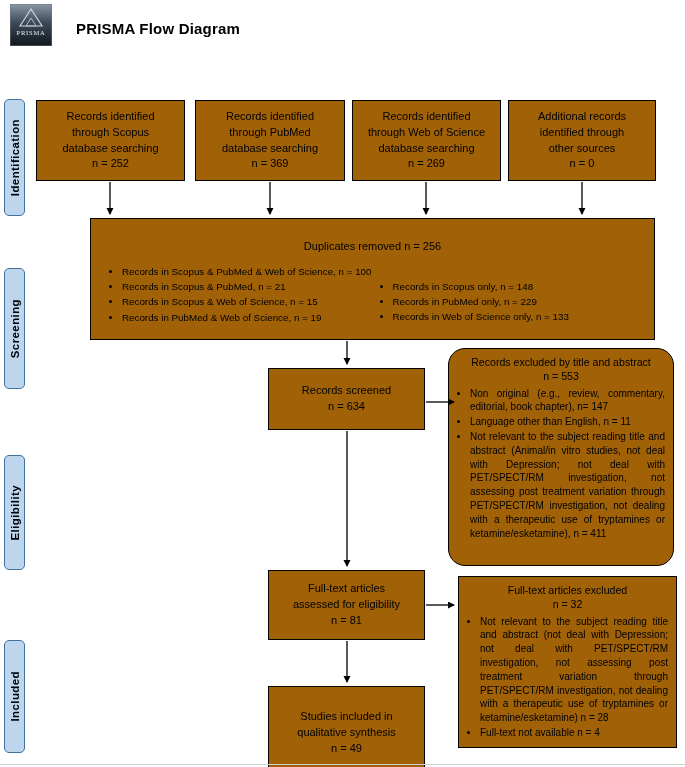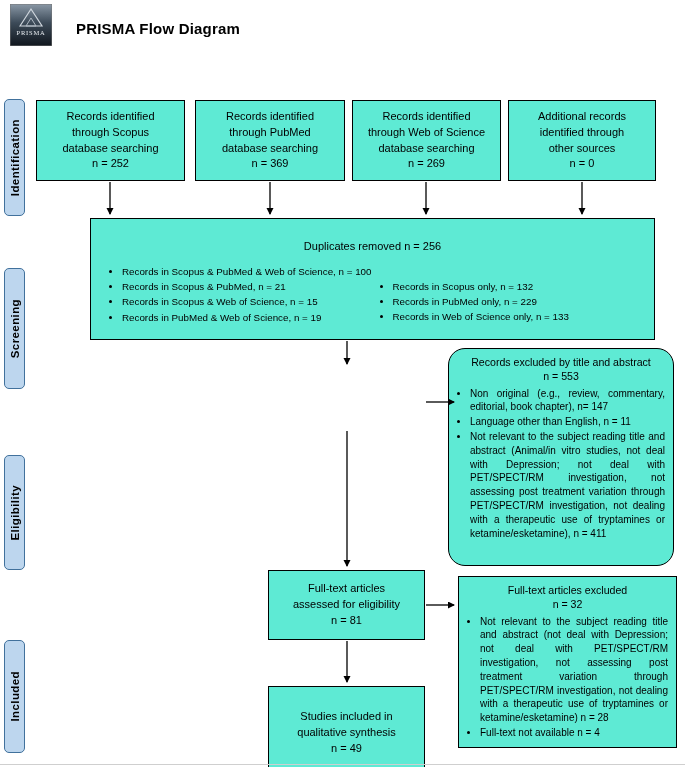--- a/index.html
+++ b/index.html
@@ -15,21 +15,21 @@
   .stage { position:absolute; left:4px; width:21px; background:#bdd6ee; border:1px solid #41719c;
            border-radius:5px; display:flex; align-items:center; justify-content:center; }
   .stage span { writing-mode:vertical-rl; transform:rotate(180deg); font-size:11.5px; font-weight:bold;
                 letter-spacing:0.4px; white-space:nowrap; }
   .st-id  { top:99px;  height:117px; }
   .st-scr { top:268px; height:121px; }
   .st-eli { top:455px; height:115px; }
   .st-inc { top:640px; height:113px; }
 
   
-  .box { position:absolute; background:#5eead4; border:1.3px solid #000; }
+  .box { position:absolute; background:#a16207; border:1.3px solid #000; }
   .cbox { display:flex; align-items:center; justify-content:center; text-align:center;
           font-size:11px; line-height:1.45; white-space:pre-line; padding:3px; }
 
   .b-scopus { left:36px;  top:100px; width:149px; height:81px; }
   .b-pubmed { left:195px; top:100px; width:150px; height:81px; }
   .b-wos    { left:352px; top:100px; width:149px; height:81px; }
   .b-other  { left:508px; top:100px; width:148px; height:81px; }
 
   .b-dup { left:90px; top:218px; width:565px; height:122px; padding-top:21px; }
   .dup-title { text-align:center; font-size:11px; }
@@ -109,27 +109,29 @@
   <div class="box b-dup">
     <div class="dup-title">Duplicates removed n = 256</div>
     <div class="dup-cols">
       <ul class="dup-list">
         <li>Records in Scopus &amp; PubMed &amp; Web of Science, n = 100</li>
         <li>Records in Scopus &amp; PubMed, n = 21</li>
         <li>Records in Scopus &amp; Web of Science, n = 15</li>
         <li>Records in PubMed &amp; Web of Science, n = 19</li>
       </ul>
       <ul class="dup-list right">
-        <li>Records in Scopus only, n = 132</li>
+        <li>Records in Scopus only, n = 148</li>
         <li>Records in PubMed only, n = 229</li>
         <li>Records in Web of Science only, n = 133</li>
       </ul>
     </div>
   </div>
 
+  <div class="box cbox b-screened">Records screened
+n = 634</div>
   <div class="box cbox b-fulltext">Full-text articles
 assessed for eligibility
 n = 81</div>
   <div class="box cbox b-included">Studies included in
 qualitative synthesis
 n = 49</div>
 
   <div class="box exc b-exc1">
     <div class="exc-title">Records excluded by title and abstract
 n = 553</div>

